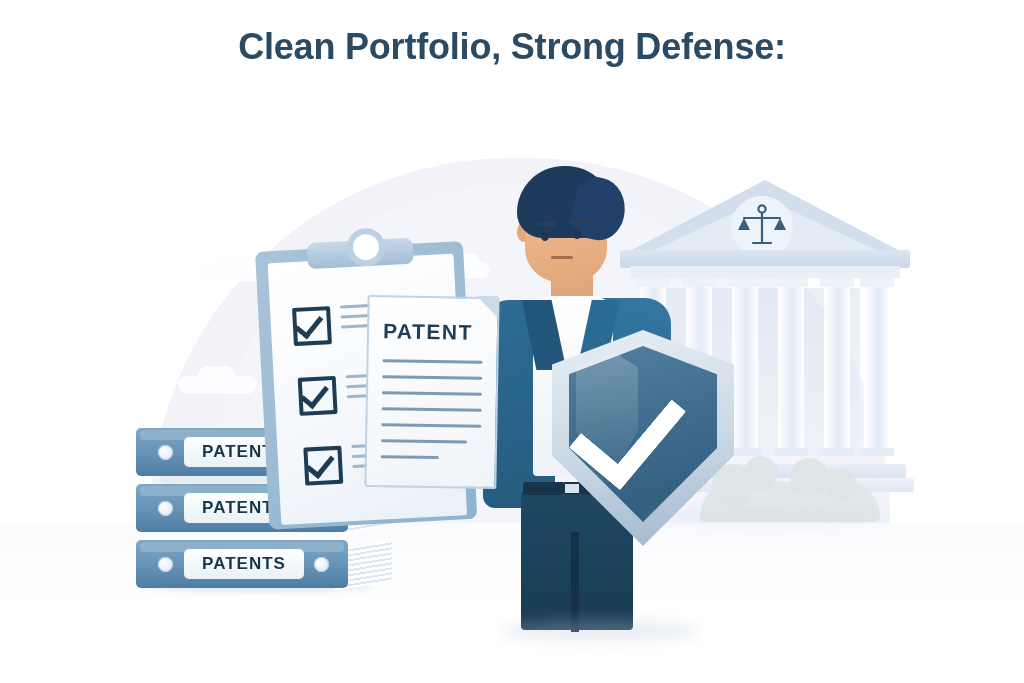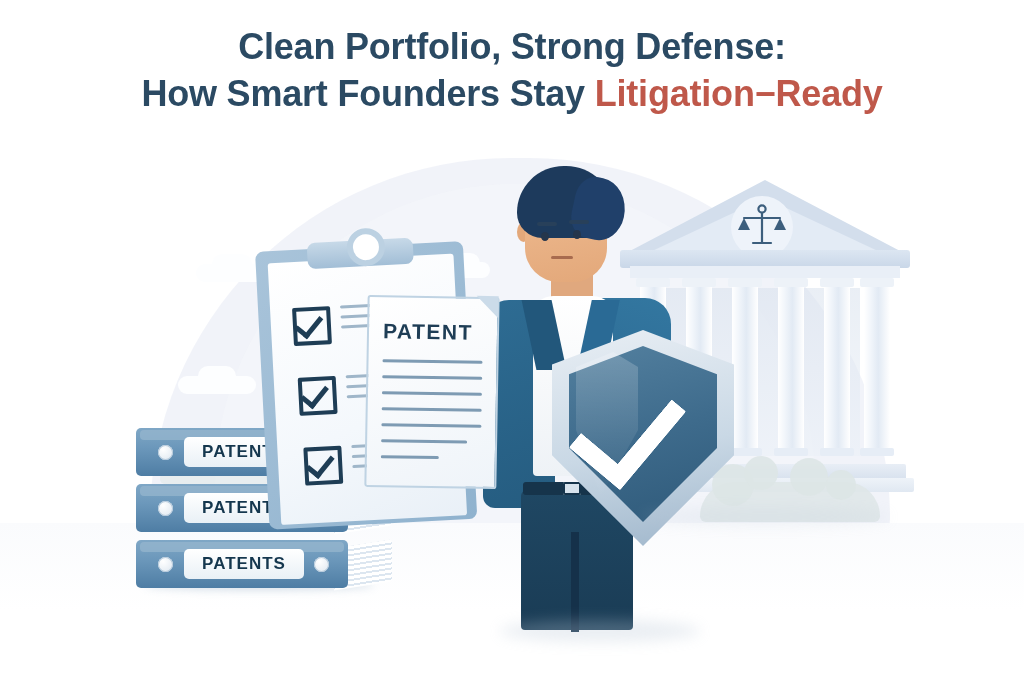--- a/index.html
+++ b/index.html
@@ -285,23 +285,20 @@
   .soft-shadow{position:absolute;background:#B9C7D6;opacity:.30;filter:blur(7px);border-radius:50%;}
 </style>
 </head>
 <body>
 
 <div id="stage">
 
   <div id="title-block">
     <span class="ln">
       <span class="t-navy">Clean Portfolio, Strong Defense:</span>
-    </span>
-    <span class="ln">
-      <span class="t-navy">How Smart Founders Stay </span><span class="t-red">Litigation−Ready</span>
     </span>
   </div>
 
   <div id="scene">
 
     <div class="backdrop"></div>
     <div class="backdrop2"></div>
 
     <div class="cloud" style="left:196px;top:114px;width:72px;height:18px;"></div>
     <div class="cloud" style="left:212px;top:104px;width:40px;height:22px;border-radius:20px;"></div>

